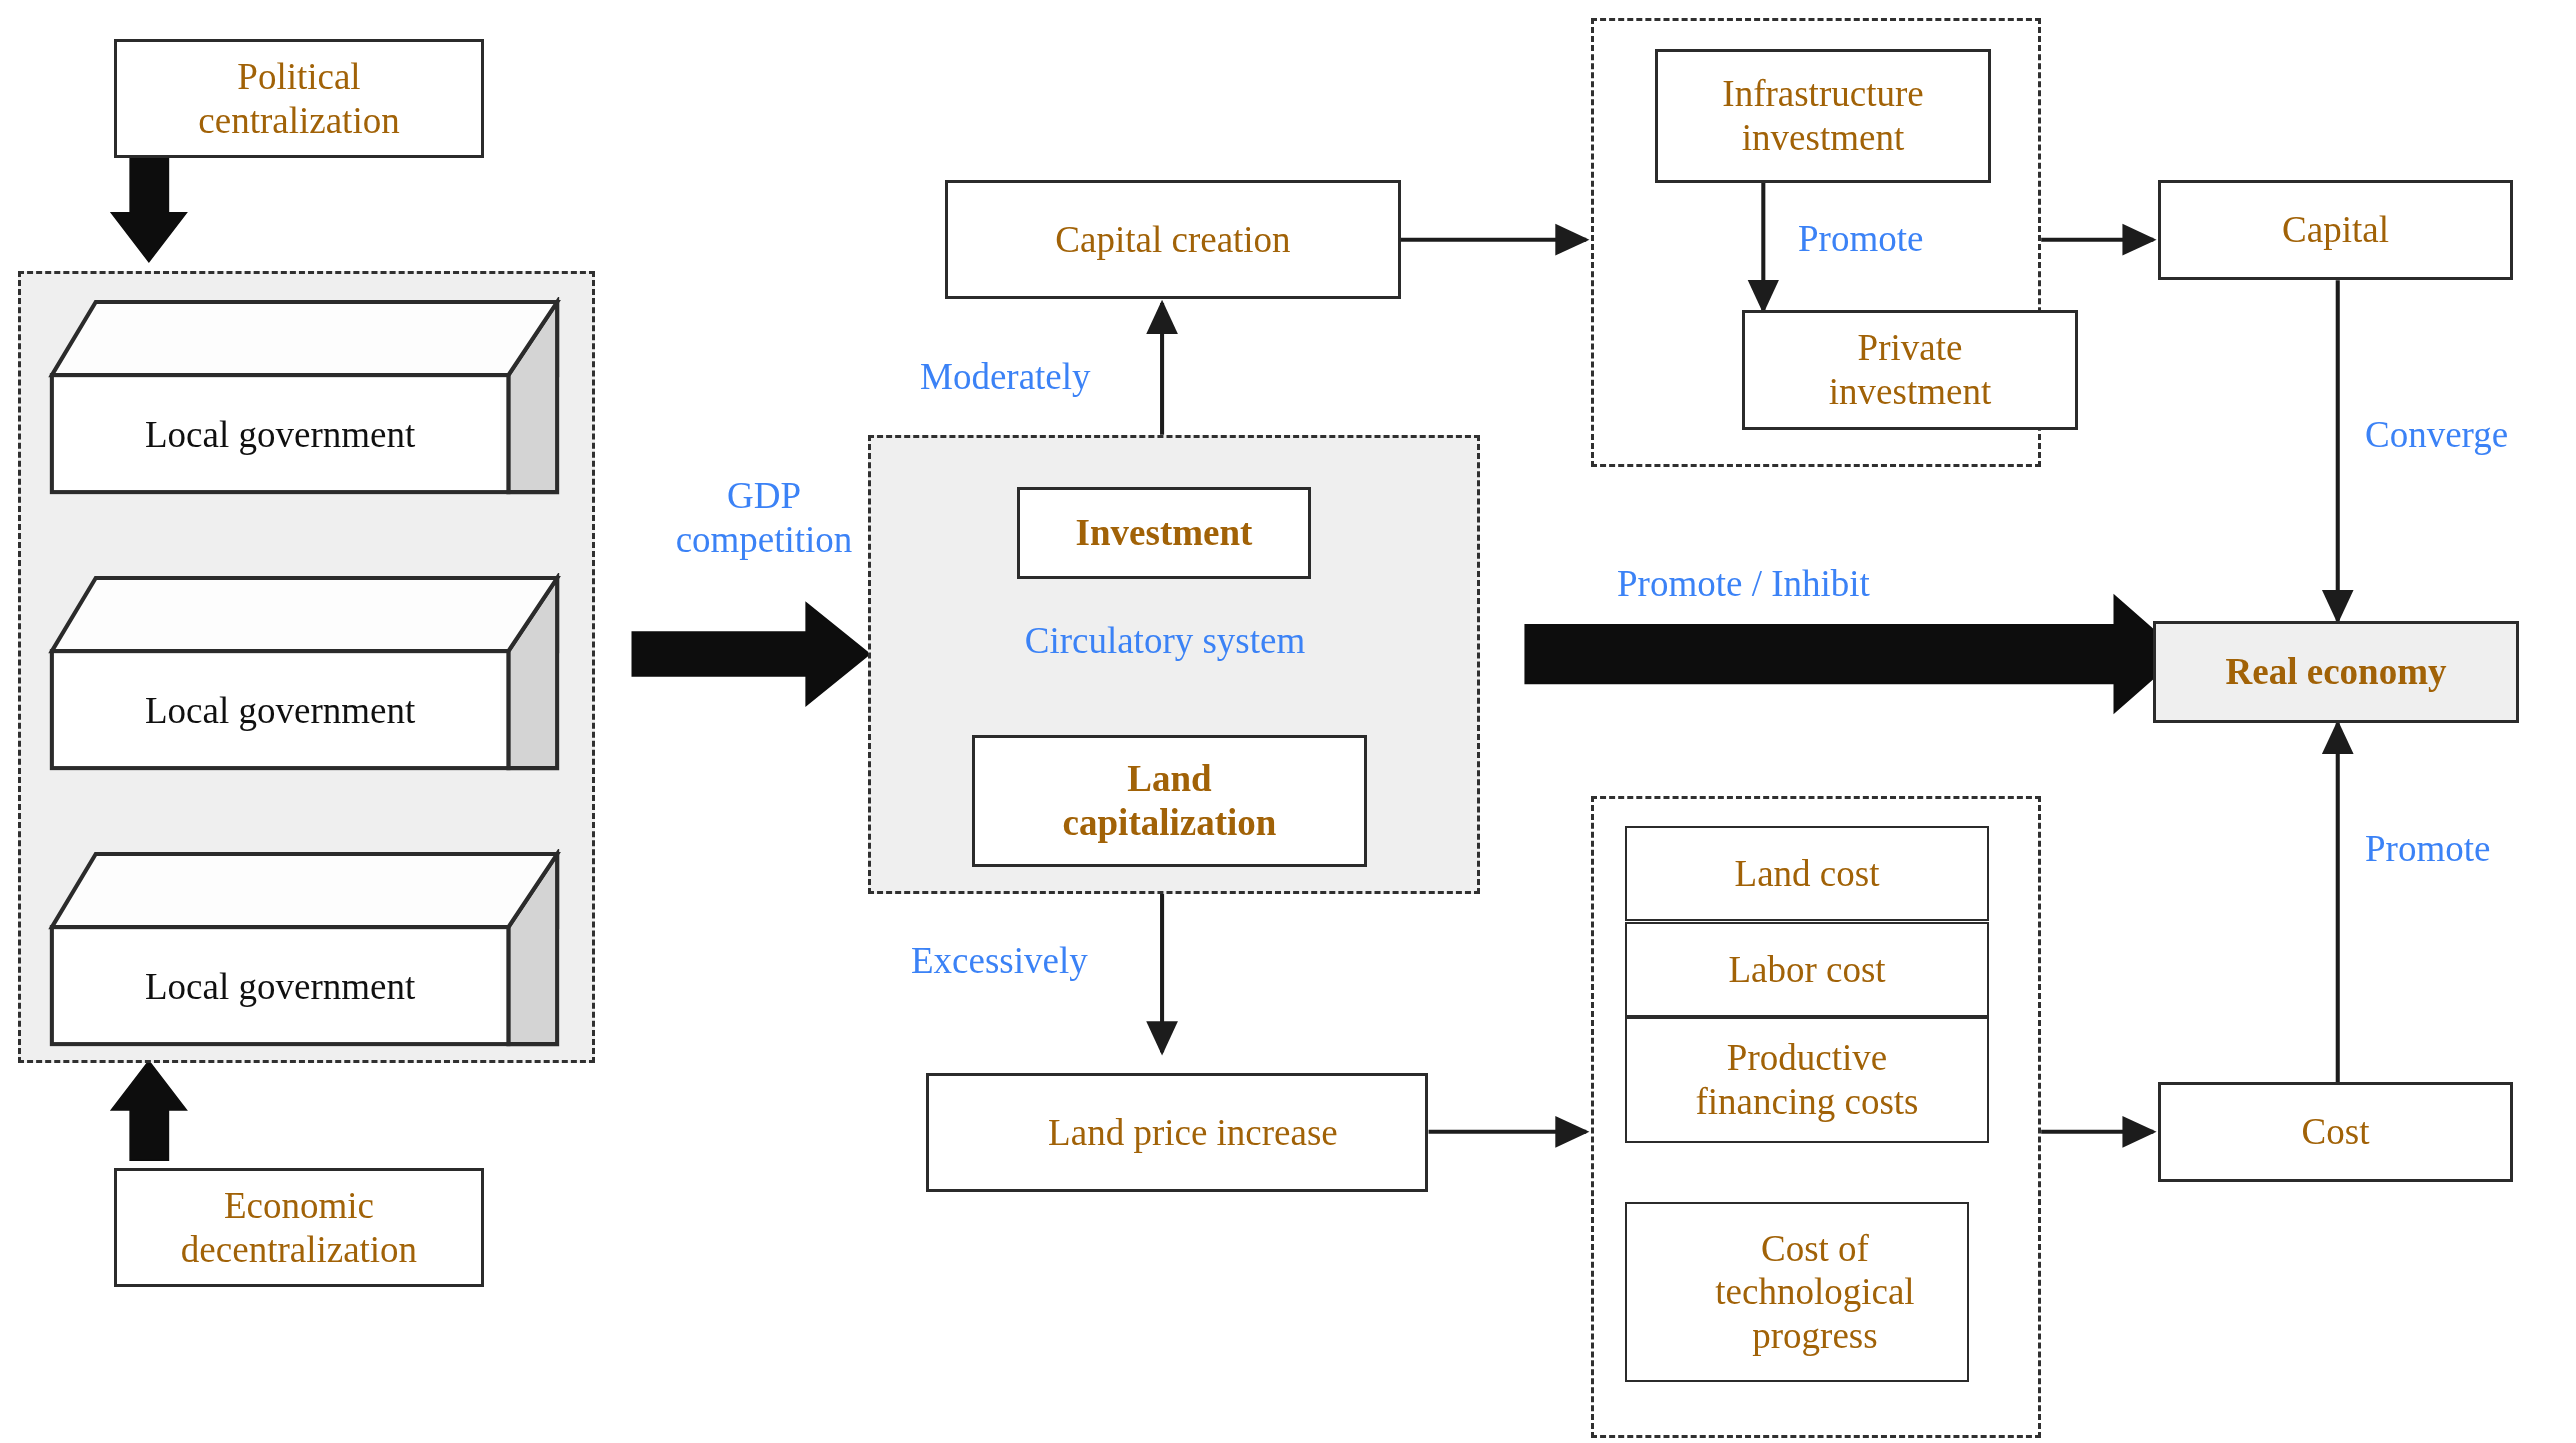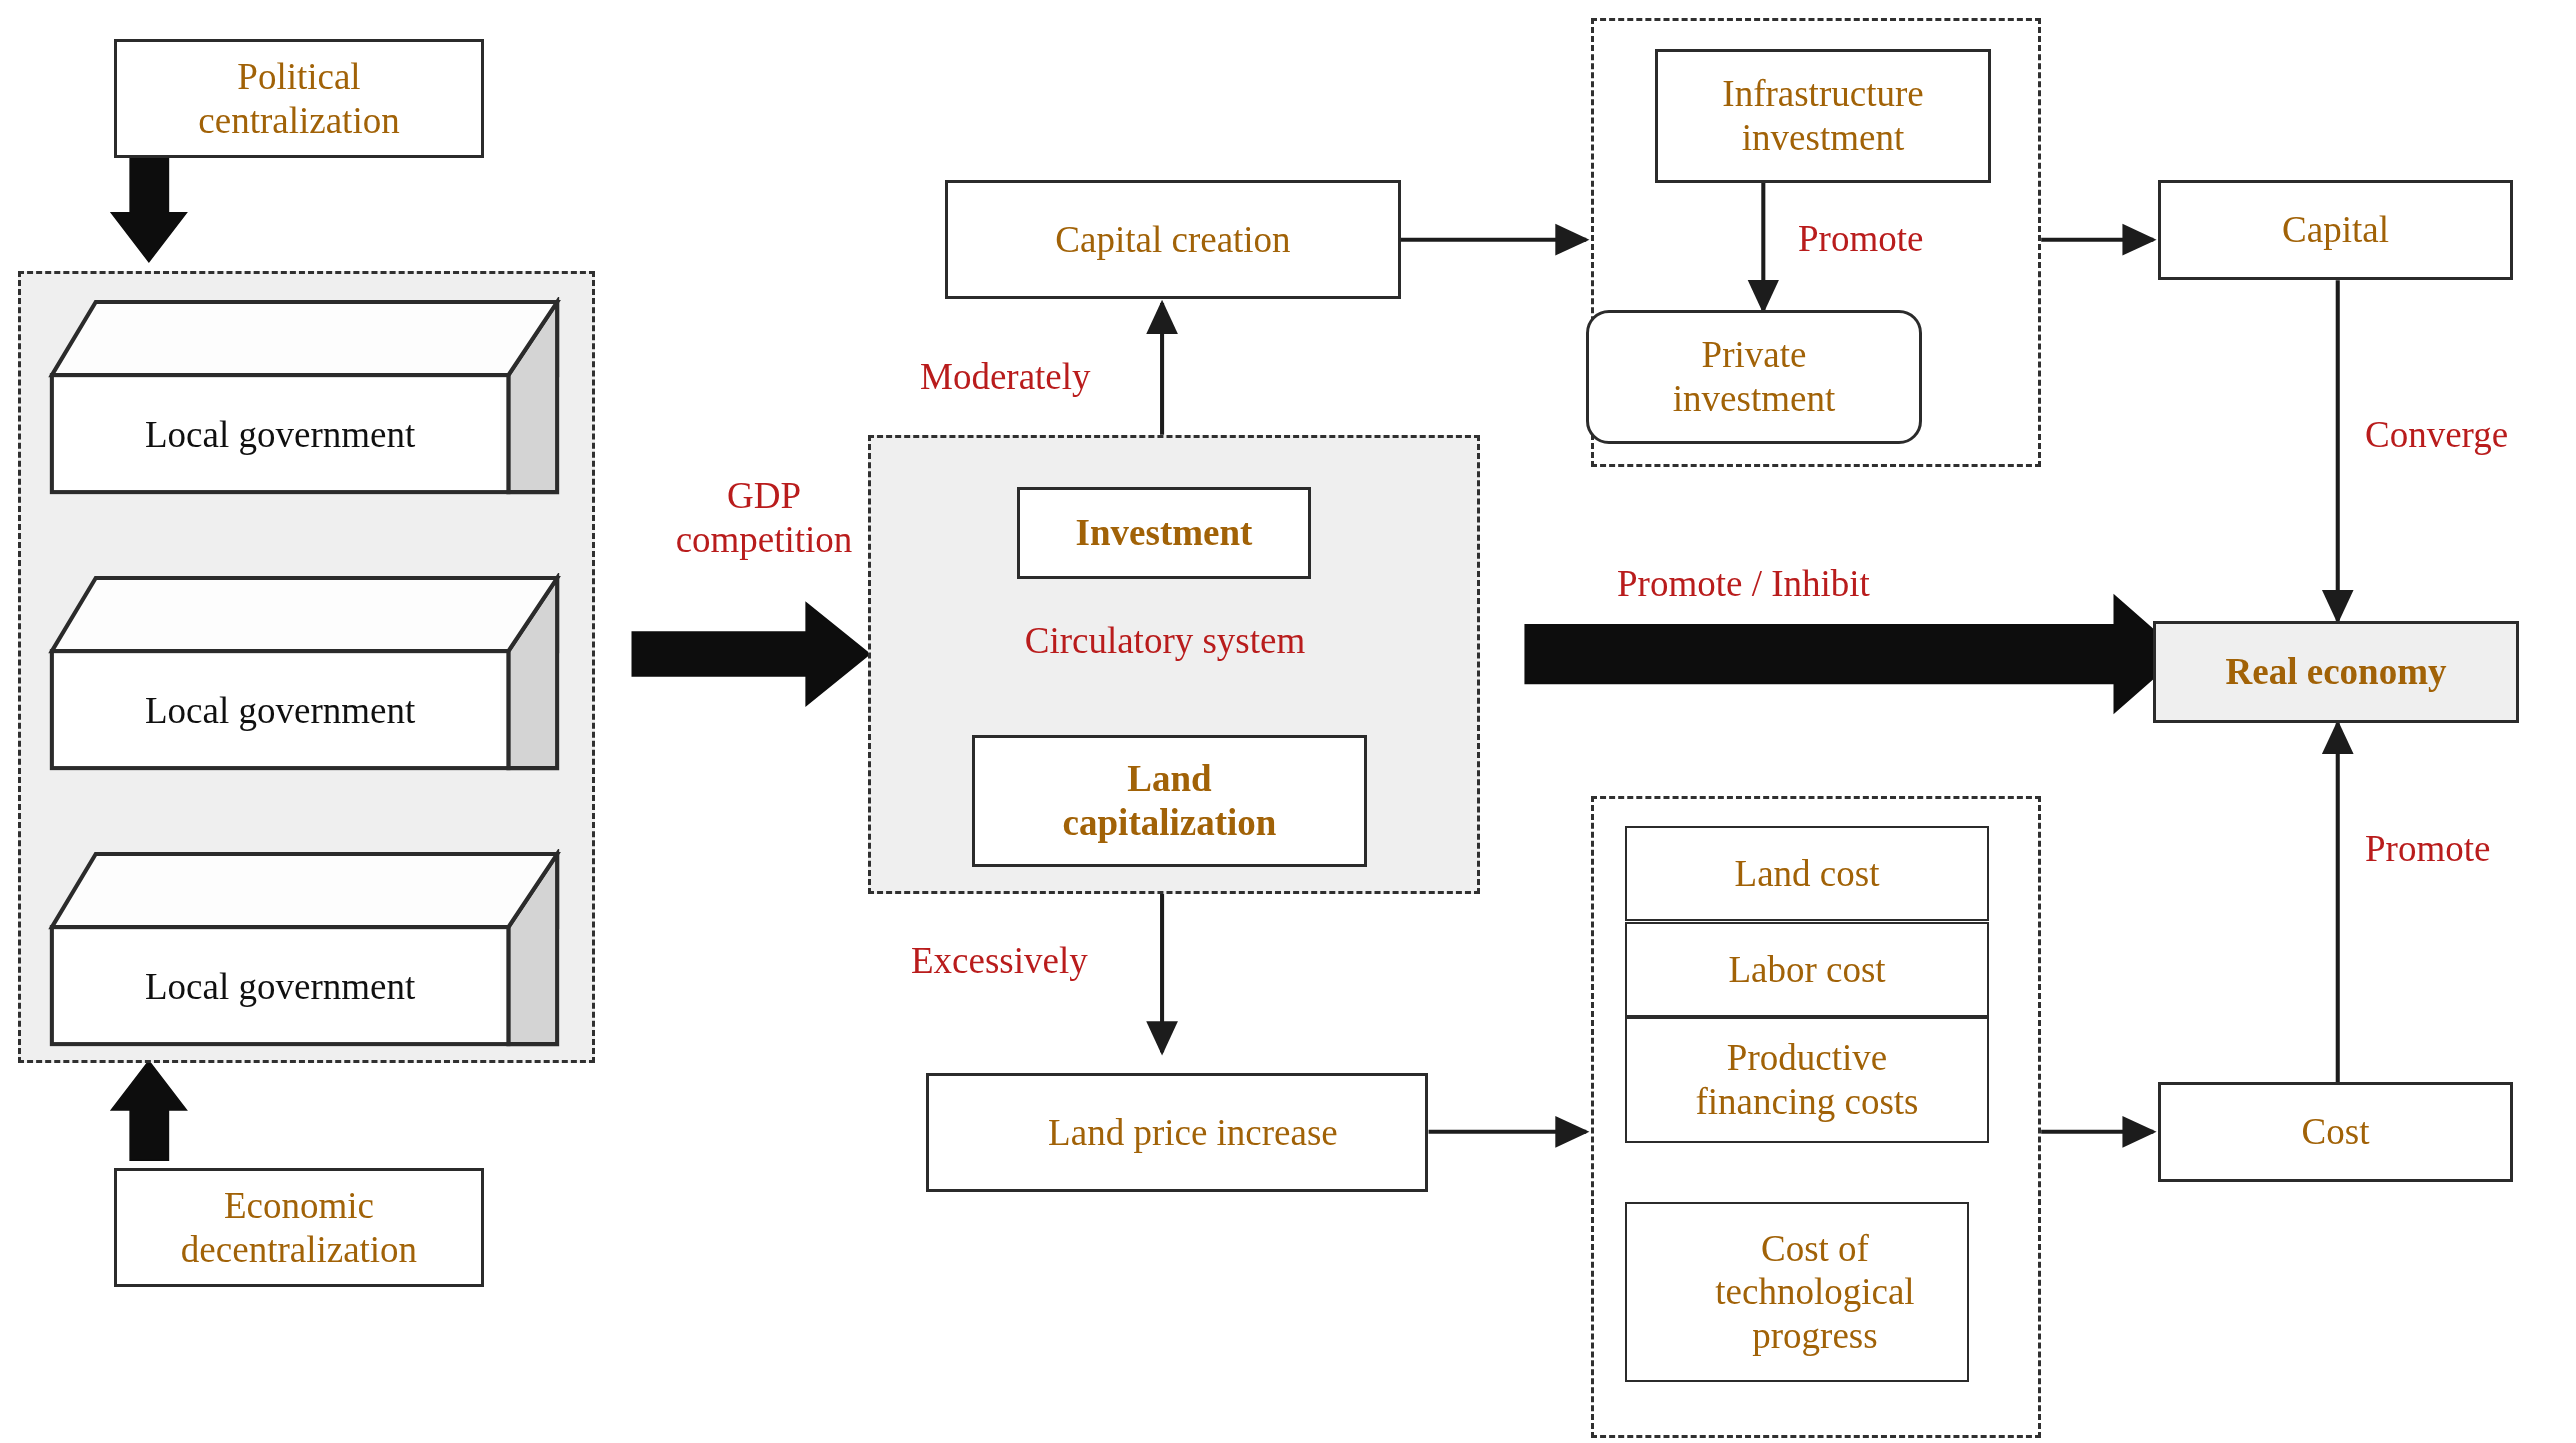--- a/index.html
+++ b/index.html
@@ -45,21 +45,21 @@
     position: absolute;
     box-sizing: border-box;
     border: 3.3px dashed #303030;
     background: transparent;
   }
   .dashbox.filled { background: #efefef; }
 
   
   .label {
     position: absolute;
-    color: #b91c1c;
+    color: #3b82f6;
     font-size: 37px;
     line-height: 1.18;
     white-space: pre;
     text-align: center;
   }
   .label.left { text-align: left; }
 
   
   .cube {
     position: absolute;
@@ -210,21 +210,21 @@
   <div class="label left" style="left:911px; top:939px;">Excessively</div>
 
   <div class="node" style="left:926px; top:1073px; width:502px; height:119px;padding-left:40px;">Land price increase</div>
 
   <div class="dashbox" style="left:1591px; top:18px; width:450px; height:449px;"></div>
 
   <div class="node" style="left:1655px; top:49px; width:336px; height:134px;">Infrastructure<br>investment</div>
 
   <div class="label left" style="left:1798px; top:217px;">Promote</div>
 
-  <div class="node" style="left:1586px; top:310px; width:336px; height:134px;border-radius:23px;">Private<br>investment</div>
+  <div class="node" style="left:1742px; top:310px; width:336px; height:120px;">Private<br>investment</div>
 
   <div class="node" style="left:2158px; top:180px; width:355px; height:100px;">Capital</div>
 
   <div class="label left" style="left:2365px; top:413px;">Converge</div>
 
   <div class="label left" style="left:1617px; top:562px;">Promote / Inhibit</div>
 
   <div class="node bold shaded" style="left:2153px; top:621px; width:366px; height:102px;">Real economy</div>
 
   <div class="label left" style="left:2365px; top:827px;">Promote</div>

